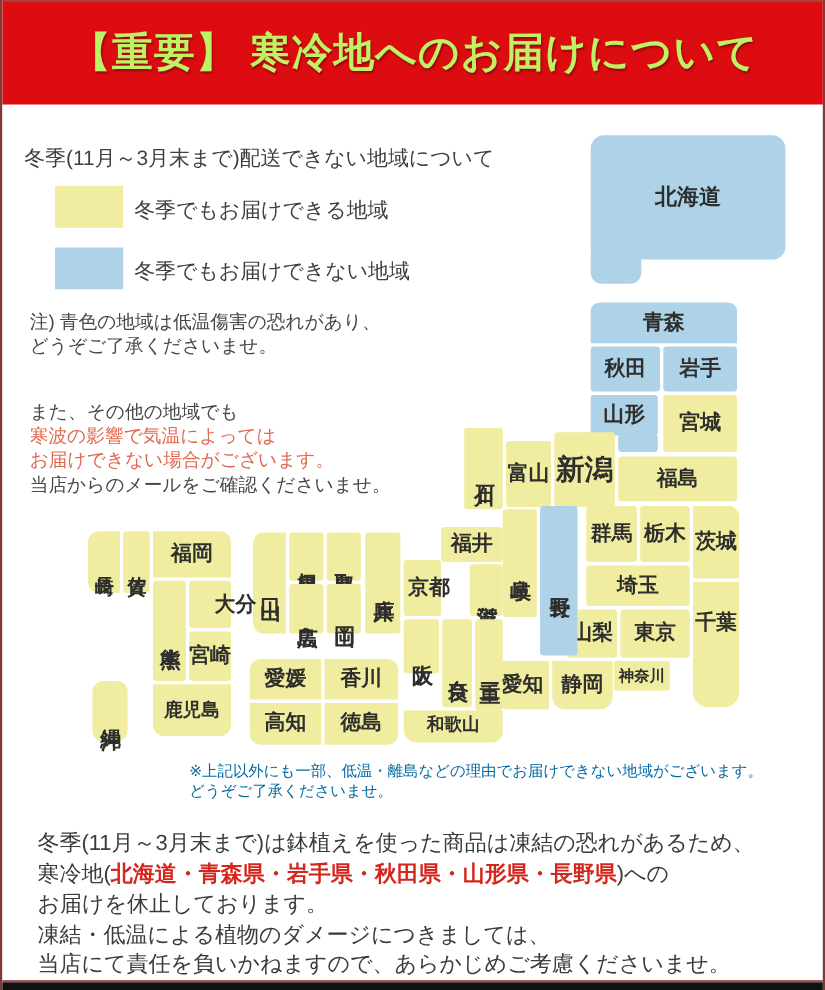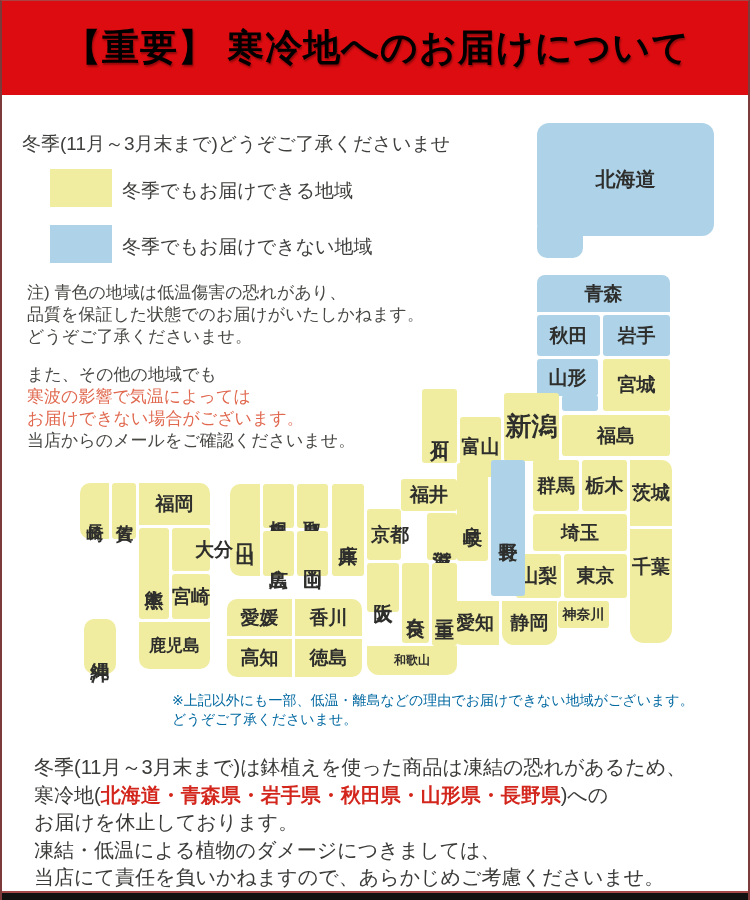--- a/index.html
+++ b/index.html
@@ -12,21 +12,21 @@
     border-right:2px solid #7c3a3a;
     border-top:1px solid #a44;
     overflow:hidden;
     font-family:"Liberation Sans","DejaVu Sans",sans-serif;
   }
   .banner{
     position:absolute;left:0;top:0;width:750px;height:94px;
     display:flex;align-items:center;justify-content:center;
   }
   .banner-title{
-    color:#000000;font-size:37px;font-weight:bold;letter-spacing:1px;
+    color:#bef264;font-size:37px;font-weight:bold;letter-spacing:1px;
     text-shadow:1px 2px 2px rgba(0,0,0,0.35);
     white-space:nowrap;
   }
   .abs{position:absolute;}
   .legend-title{left:20px;top:130px;font-size:19px;color:#3f3f3d;}
   .swatch{width:62px;height:38px;}
   .sw1{left:48px;top:168px;}
   .sw2{left:48px;top:224px;}
   .legend-label{font-size:19px;color:#3f3f3d;white-space:nowrap;}
   .ll1{left:120px;top:177px;}
@@ -56,29 +56,28 @@
 </style>
 </head>
 <body>
 
 <div class="page">
 
   <div class="banner" id="banner" style="background: rgb(221, 12, 16);">
     <div class="banner-title">【重要】 寒冷地へのお届けについて</div>
   </div>
 
-  <div class="abs legend-title">冬季(11月～3月末まで)どうぞご了承くださいませ</div>
+  <div class="abs legend-title">冬季(11月～3月末まで)配送できない地域について</div>
   <div class="abs swatch sw1 fill-ok" style="background: rgb(240, 237, 160);"></div>
   <div class="abs legend-label ll1">冬季でもお届けできる地域</div>
   <div class="abs swatch sw2 fill-ng" style="background: rgb(174, 211, 232);"></div>
   <div class="abs legend-label ll2">冬季でもお届けできない地域</div>
 
   <div class="abs note note1">
     <div>注) 青色の地域は低温傷害の恐れがあり、</div>
-    <div>品質を保証した状態でのお届けがいたしかねます。</div>
     <div>どうぞご了承くださいませ。</div>
   </div>
 
   <div class="abs note note2">
     <div>また、その他の地域でも</div>
     <div class="red-soft" style="color: rgb(224, 104, 78);">寒波の影響で気温によっては</div>
     <div class="red-soft" style="color: rgb(224, 104, 78);">お届けできない場合がございます。</div>
     <div>当店からのメールをご確認くださいませ。</div>
   </div>
 
@@ -102,21 +101,21 @@
       <div class="region" style="left: 560px; top: 394px; width: 36px; height: 16px; background: rgb(174, 211, 232);"></div>
       <div class="region" style="left: 601px; top: 358px; width: 67px; height: 52px; background: rgb(240, 237, 160);">
         <span class="lbl" style="font-size: 19px;">宮城</span>
       </div>
       <div class="region" style="left: 560px; top: 414px; width: 108px; height: 41px; background: rgb(240, 237, 160);">
         <span class="lbl" style="font-size: 19px;">福島</span>
       </div>
       <div class="region" style="left: 502px; top: 392px; width: 55px; height: 68px; background: rgb(240, 237, 160);">
         <span class="lbl" style="font-size: 26px;">新潟</span>
       </div>
-      <div class="region" style="left: 458px; top: 416px; width: 41px; height: 60px; background: rgb(240, 237, 160);">
+      <div class="region" style="left: 458px; top: 400px; width: 41px; height: 60px; background: rgb(240, 237, 160);">
         <span class="lbl" style="font-size: 19px;">富山</span>
       </div>
       <div class="region" style="left: 420px; top: 388px; width: 35px; height: 74px; background: rgb(240, 237, 160);">
         <span class="lbl vert" style="font-size: 19px;">石川</span>
       </div>
       <div class="region" style="left: 399px; top: 478px; width: 56px; height: 32px; background: rgb(240, 237, 160);">
         <span class="lbl" style="font-size: 19px;">福井</span>
       </div>
       <div class="region" style="left: 531px; top: 459px; width: 46px; height: 51px; background: rgb(240, 237, 160);">
         <span class="lbl" style="font-size: 19px;">群馬</span>
@@ -166,21 +165,21 @@
       <div class="region" style="left: 365px; top: 562px; width: 32px; height: 49px; background: rgb(240, 237, 160);">
         <span class="lbl vert" style="font-size: 19px;">大阪</span>
       </div>
       <div class="region" style="left: 400px; top: 562px; width: 27px; height: 80px; background: rgb(240, 237, 160);">
         <span class="lbl vert" style="font-size: 19px;">奈良</span>
       </div>
       <div class="region" style="left: 430px; top: 562px; width: 25px; height: 83px; background: rgb(240, 237, 160);">
         <span class="lbl vert" style="font-size: 19px;">三重</span>
       </div>
       <div class="region" style="left: 365px; top: 645px; width: 90px; height: 29px; background: rgb(240, 237, 160); border-radius: 0px 0px 10px 12px;">
-        <span class="lbl" style="font-size: 12px;">和歌山</span>
+        <span class="lbl" style="font-size: 16px;">和歌山</span>
       </div>
       <div class="region" style="left: 228px; top: 483px; width: 30px; height: 92px; background: rgb(240, 237, 160); border-radius: 10px 0px 0px 10px;">
         <span class="lbl vert" style="font-size: 19px;">山口</span>
       </div>
       <div class="region" style="left: 261px; top: 483px; width: 31px; height: 44px; background: rgb(240, 237, 160);">
         <span class="lbl vert" style="font-size: 19px;">島根</span>
       </div>
       <div class="region" style="left: 295px; top: 483px; width: 31px; height: 44px; background: rgb(240, 237, 160);">
         <span class="lbl vert" style="font-size: 19px;">鳥取</span>
       </div>

